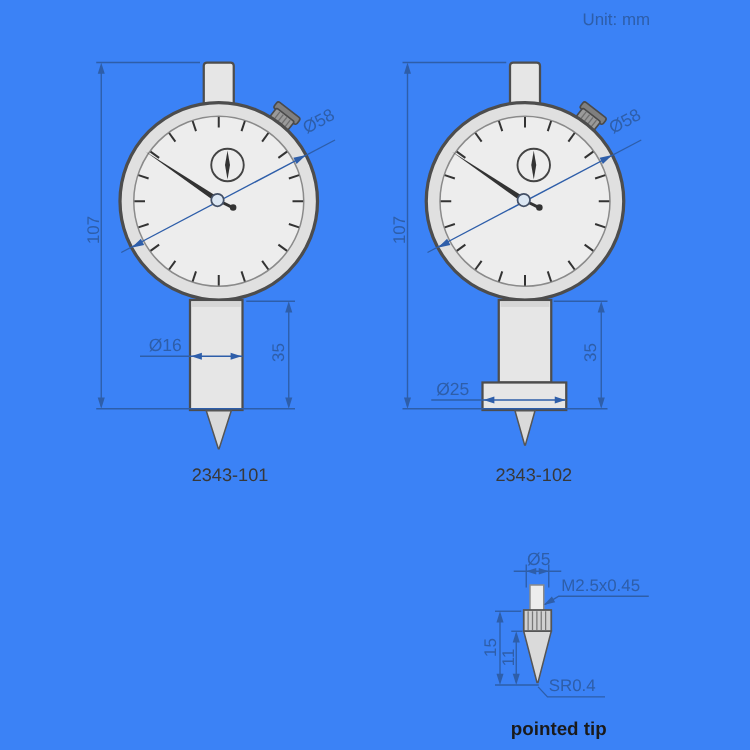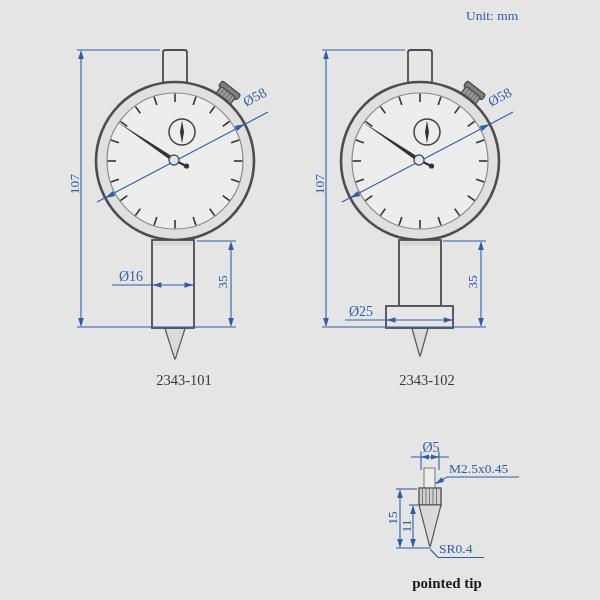--- a/index.html
+++ b/index.html
@@ -1,17 +1,17 @@
 <!DOCTYPE html>
 <html><head>
 <meta charset="utf-8">
 <style>
   html,body{margin:0;padding:0;background:#ffffff;}
-  .canvas{position:relative;width:600px;height:600px;background:#e5e5e5;overflow:hidden;
-          font-family:Liberation Serif, serif;}
+  .canvas{position:relative;width:600px;height:600px;background:#3b82f6;overflow:hidden;
+          font-family:Liberation Sans, sans-serif;}
   svg{display:block;}
   
   .dim{stroke:#2e5ea9;stroke-width:1.1;fill:none;}
   .dim-fill{fill:#2e5ea9;stroke:none;}
   .dim-text{fill:#2e5ea9;font-size:13.5px;}
   .dim-text-lg{fill:#2e5ea9;font-size:14px;}
   
   .part{fill:#e6e6e6;stroke:#4d4d4d;stroke-width:1.8;}
   .part-light{fill:#ededed;stroke:#8a8a8a;stroke-width:1.2;}
   .bezel{fill:#e0e0e0;stroke:#4d4d4d;stroke-width:2.6;}

